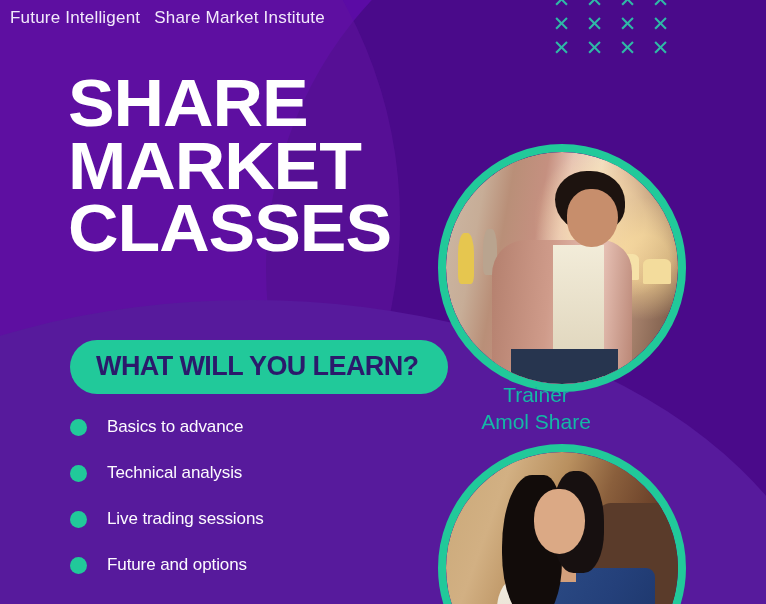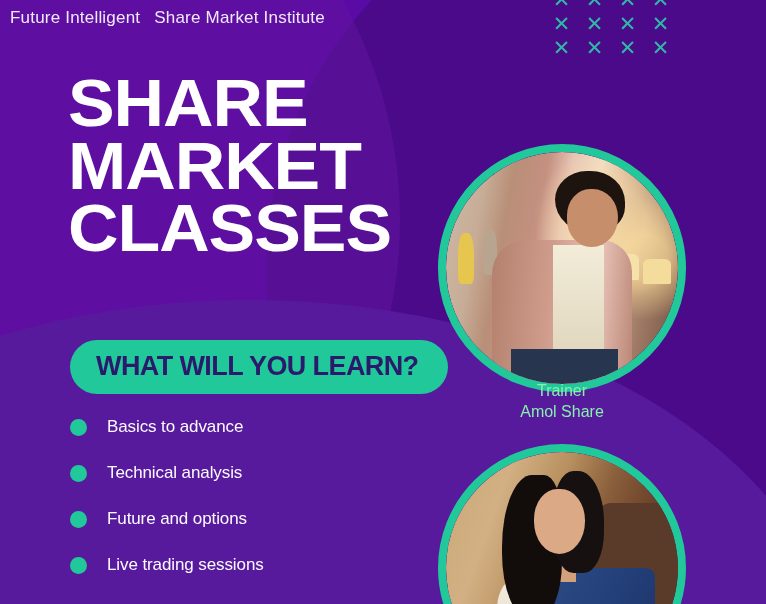--- a/index.html
+++ b/index.html
@@ -300,27 +300,27 @@
   .ph-b .neck {
     position: absolute;
     left: 42%; top: 44%;
     width: 14%; height: 12%;
     background: #d3a07c;
   }
 
   
   .caption {
     position: absolute;
-    left: 438px;
+    left: 412px;
     top: 381px;
     width: 248px;
     text-align: center;
     z-index: 7;
-    color: #86efac;
-    font-size: 16px;
+    color: #14b8a6;
+    font-size: 21px;
     line-height: 1.3;
   }
 </style>
 </head>
 <body>
 
 <div id="poster">
 
   <div class="bg-darkwash"></div>
   <div class="bg-arc2"></div>
@@ -359,25 +359,25 @@
     <div class="bullet">
       <span class="dot"></span>
       <span class="bullet-label">Basics to advance</span>
     </div>
     <div class="bullet">
       <span class="dot"></span>
       <span class="bullet-label">Technical analysis</span>
     </div>
     <div class="bullet">
       <span class="dot"></span>
-      <span class="bullet-label">Future and options</span>
+      <span class="bullet-label">Live trading sessions</span>
     </div>
     <div class="bullet">
       <span class="dot"></span>
-      <span class="bullet-label">Live trading sessions</span>
+      <span class="bullet-label">Future and options</span>
     </div>
   </div>
 
   <div class="portrait photo-top">
     <div class="photo-inner">
       <div class="ph-a">
         <div class="fig1"></div>
         <div class="fig2"></div>
         <div class="lampL"></div>
         <div class="lampR"></div>

